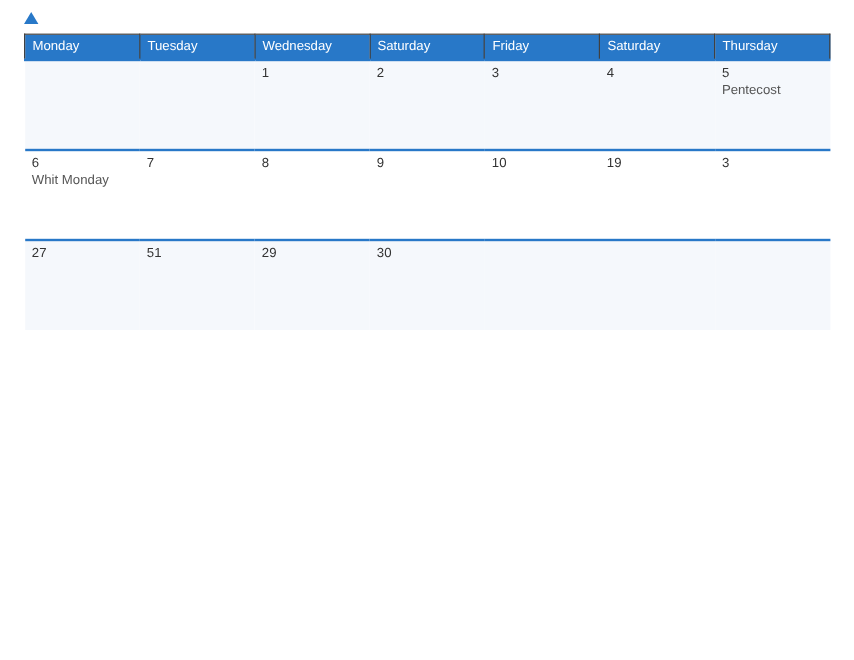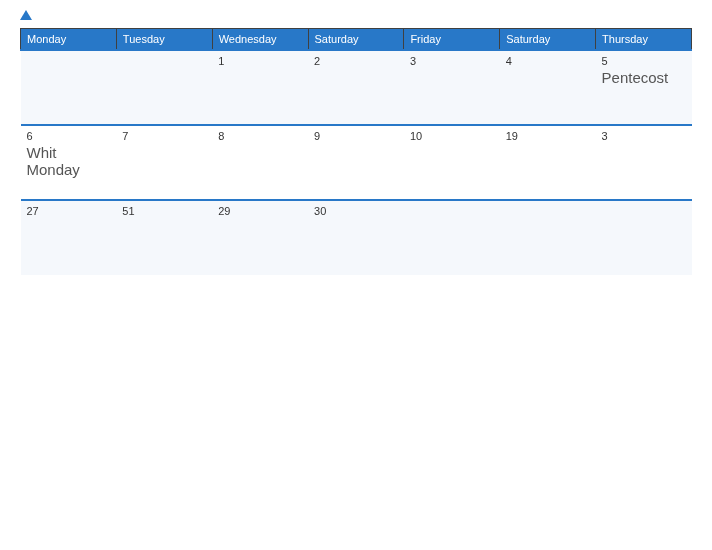--- a/index.html
+++ b/index.html
@@ -97,21 +97,21 @@
     }
     .calendar tbody tr:nth-child(even) td {
       background: #fff;
     }
     .day-num {
       font-size: 11px;
       color: #333;
       display: block;
     }
     .holiday {
-      font-size: 15px;
+      font-size: 11px;
       color: #555;
       display: block;
       margin-top: 2px;
     }
   </style>
 </head>
 <body>
 
 <div class="page">
   <div class="header">

